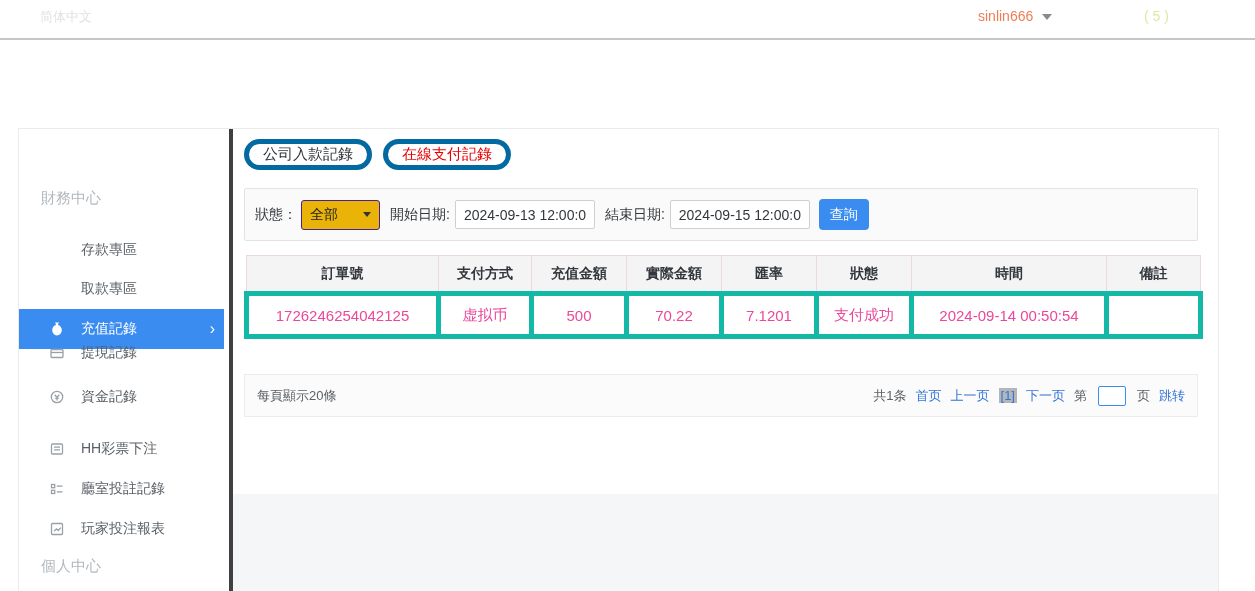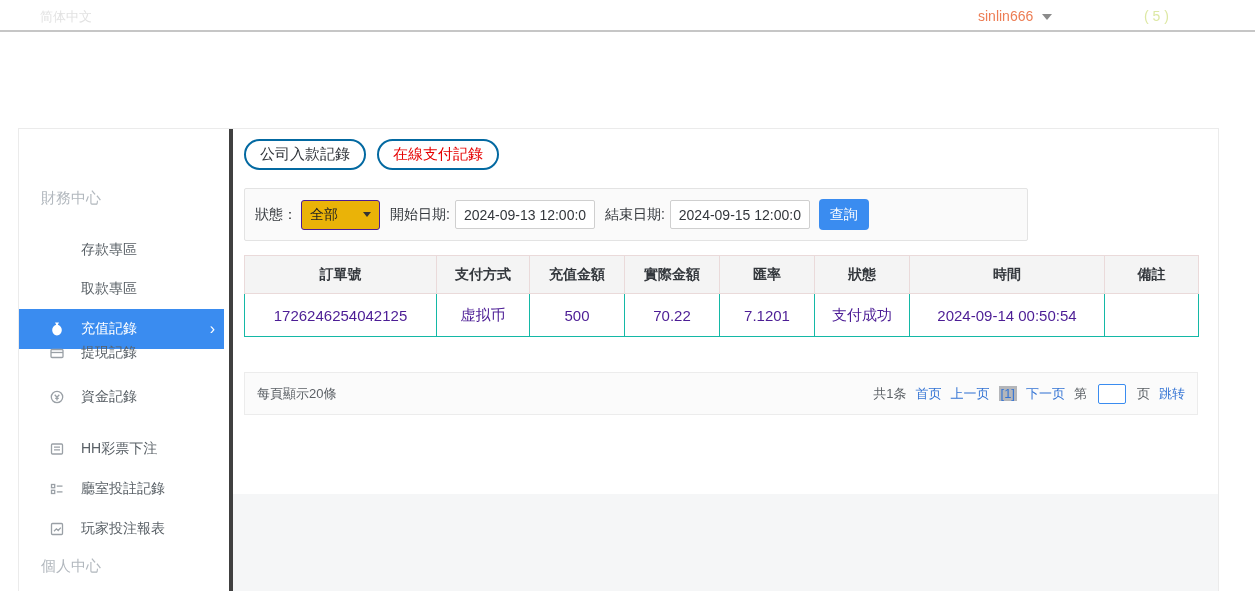--- a/index.html
+++ b/index.html
@@ -1,20 +1,20 @@
 <!DOCTYPE html>
 <html style="--accent_blue: #3a8cf0; --link_blue: #3474d4; --active_red: #e60000; --username_orange: #ed7d54; --badge_yellow: #dde8a4;"><head>
 <meta charset="utf-8">
 <style>
   * { margin:0; padding:0; box-sizing:border-box; }
   html,body { width:1255px; height:591px; background:#fff; overflow:hidden;
     font-family:"Liberation Sans","DejaVu Sans",sans-serif; }
 
   
-  .topbar { position:absolute; top:0; left:0; width:1255px; height:32px;
+  .topbar { position:absolute; top:0; left:0; width:1255px; height:40px;
     background:#fff; border-bottom:2px solid #c6c6c6; }
   .topbar .lang { position:absolute; left:40px; top:8px; font-size:13px; color:#e2e2e2; cursor:pointer; }
   .topbar .user { position:absolute; left:978px; top:8px; font-size:14px;
     color:var(--username_orange,#ed7d54); cursor:pointer; }
   .topbar .user-caret { position:absolute; left:1042px; top:14px; width:0; height:0;
     border-left:5px solid transparent; border-right:5px solid transparent;
     border-top:6px solid #8b8b8b; cursor:pointer; }
   .topbar .badge { position:absolute; left:1144px; top:8px; font-size:14px;
     color:var(--badge_yellow,#dde8a4); cursor:pointer; }
 
@@ -36,46 +36,46 @@
   .side-item.active .caret { position:absolute; right:9px; font-size:16px; color:#fff; }
   .ico svg { width:16px; height:16px; }
 
   
   .main { flex:1; display:flex; flex-direction:column; min-width:0; }
   .content { height:365px; flex:none; background:#fff; padding:10px 0 0 11px; }
   .bottom-gray { flex:1; background:#f5f6f7; }
 
   
   .tabs { display:flex; gap:11px; }
-  .pill { height:31px; border:2px solid #0369a1; border-radius:16px; background:#fff;
+  .pill { height:31px; border:5px solid #0369a1; border-radius:16px; background:#fff;
     padding:0 14px; font-size:15px; color:#30343a; display:inline-flex; align-items:center;
     cursor:pointer; font-family:inherit; }
   .pill.active { color:var(--active_red,#e60000); }
 
   
-  .filterbar { margin-top:18px; width:784px; height:53px; background:#fafafa;
+  .filterbar { margin-top:18px; width:954px; height:53px; background:#fafafa;
     border:1px solid #e3e3e3; border-radius:2px; display:flex; align-items:center; padding-left:10px; }
   .flabel { font-size:14px; color:#33373c; }
   .fselect { width:79px; height:30px; margin-left:4px; background:#eab308; border:1px solid #4c1d95;
     border-radius:3px; display:flex; align-items:center; justify-content:space-between;
     padding:0 8px; font-size:14px; color:#222; cursor:pointer; }
   .fselect .sel-caret { width:0; height:0; border-left:4px solid transparent;
     border-right:4px solid transparent; border-top:5px solid #333; }
   .finput { width:140px; height:29px; border:1px solid #cfcfcf; border-radius:2px;
     margin-left:5px; padding:0 8px; font-size:14px; color:#33373c; font-family:inherit; background:#fff; }
   .gap { margin-left:10px; }
   .search-btn { width:50px; height:31px; margin-left:9px; background:var(--accent_blue,#3a8cf0);
     color:#fff; border:none; border-radius:4px; font-size:14px; cursor:pointer; font-family:inherit; }
 
   
   table.records { margin-top:14px; width:954px; border-collapse:collapse; table-layout:fixed; }
   table.records th { height:38px; background:#f4f4f4; font-size:14px; font-weight:bold;
     color:#33373c; border:1px solid #eadada; }
-  table.records td { height:43px; text-align:center; font-size:15px; color:#4c1d95;
-    border:1px solid #14b8a6; background:#fff; }
+  table.records td { height:43px; text-align:center; font-size:15px; color:#ec4899;
+    border:5px solid #14b8a6; background:#fff; }
 
   
   .pagebar { margin-top:35px; width:954px; height:43px; background:#fbfbfb;
     border:1px solid #ececec; display:flex; align-items:center; justify-content:space-between;
     padding:0 12px; font-size:13px; color:#5c6166; }
   .pager { display:flex; align-items:center; gap:9px; }
   .plink { color:var(--link_blue,#3474d4); cursor:pointer; text-decoration:none; }
   .pcur { background:#b4b6ba; color:var(--link_blue,#3474d4); padding:0 2px; cursor:pointer; }
   .page-input { width:28px; height:20px; border:1px solid var(--accent_blue,#3a8cf0);
     border-radius:2px; margin:0 2px; font-size:12px; text-align:center; font-family:inherit; }

